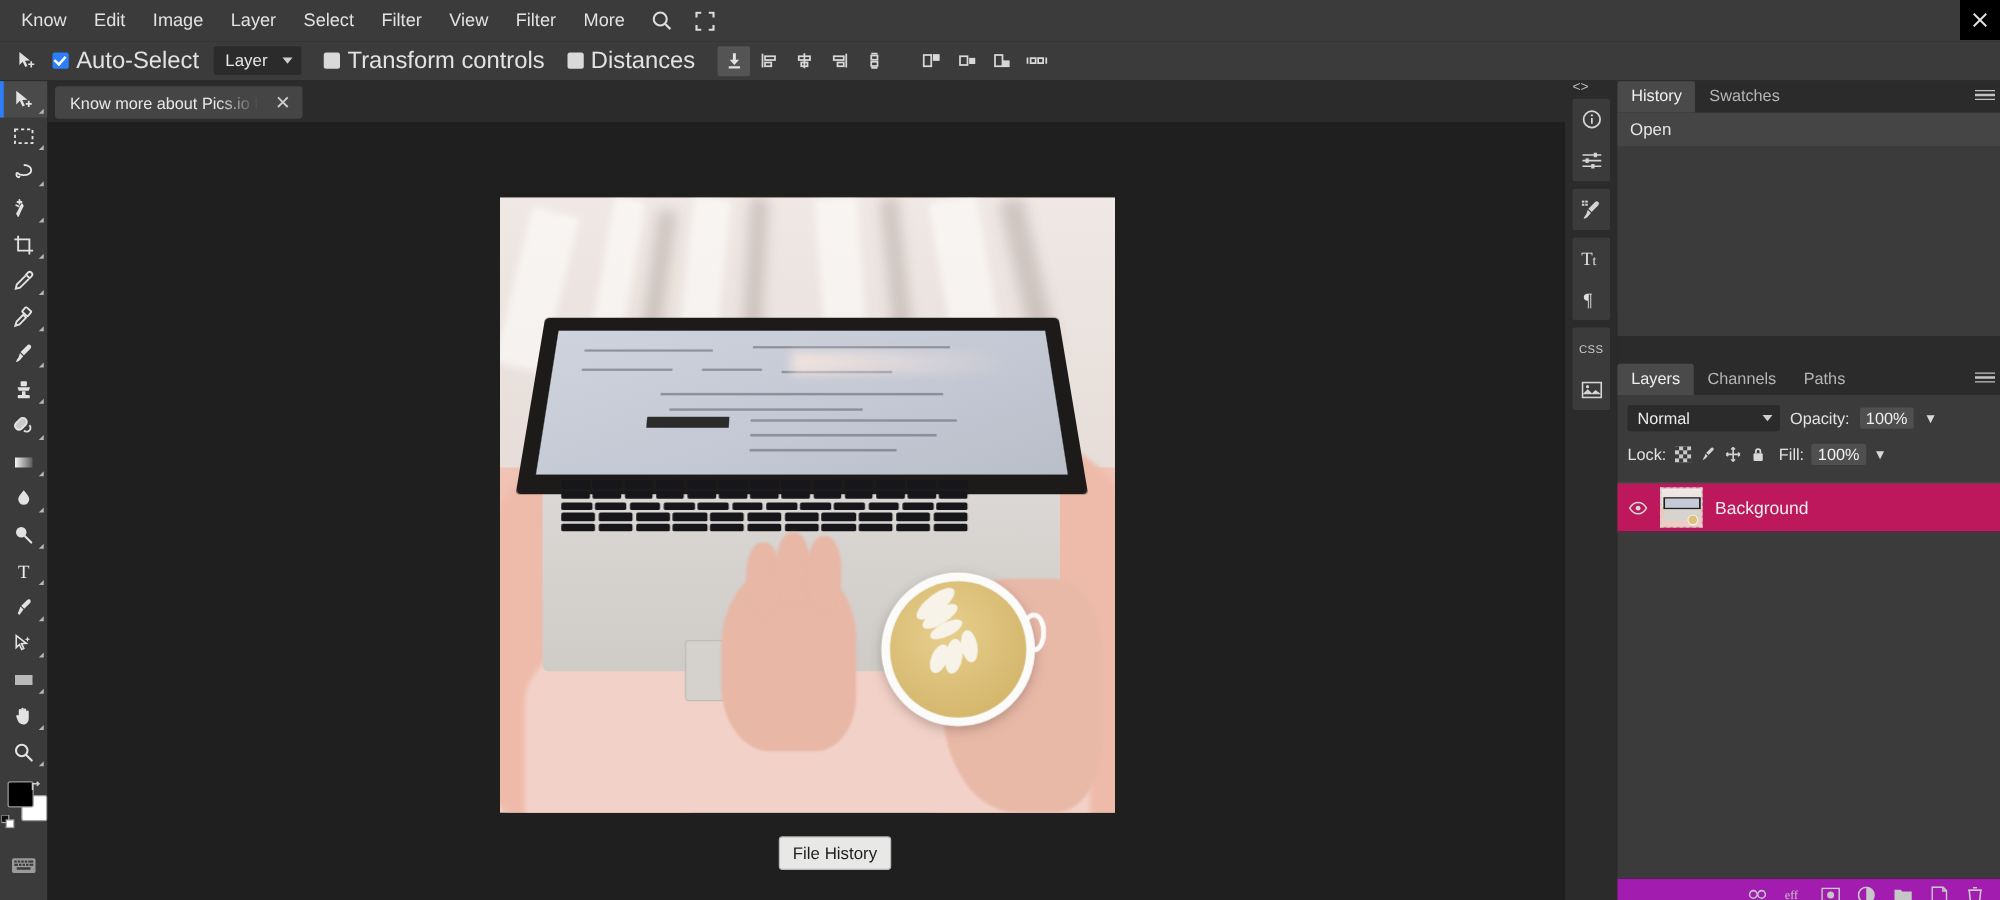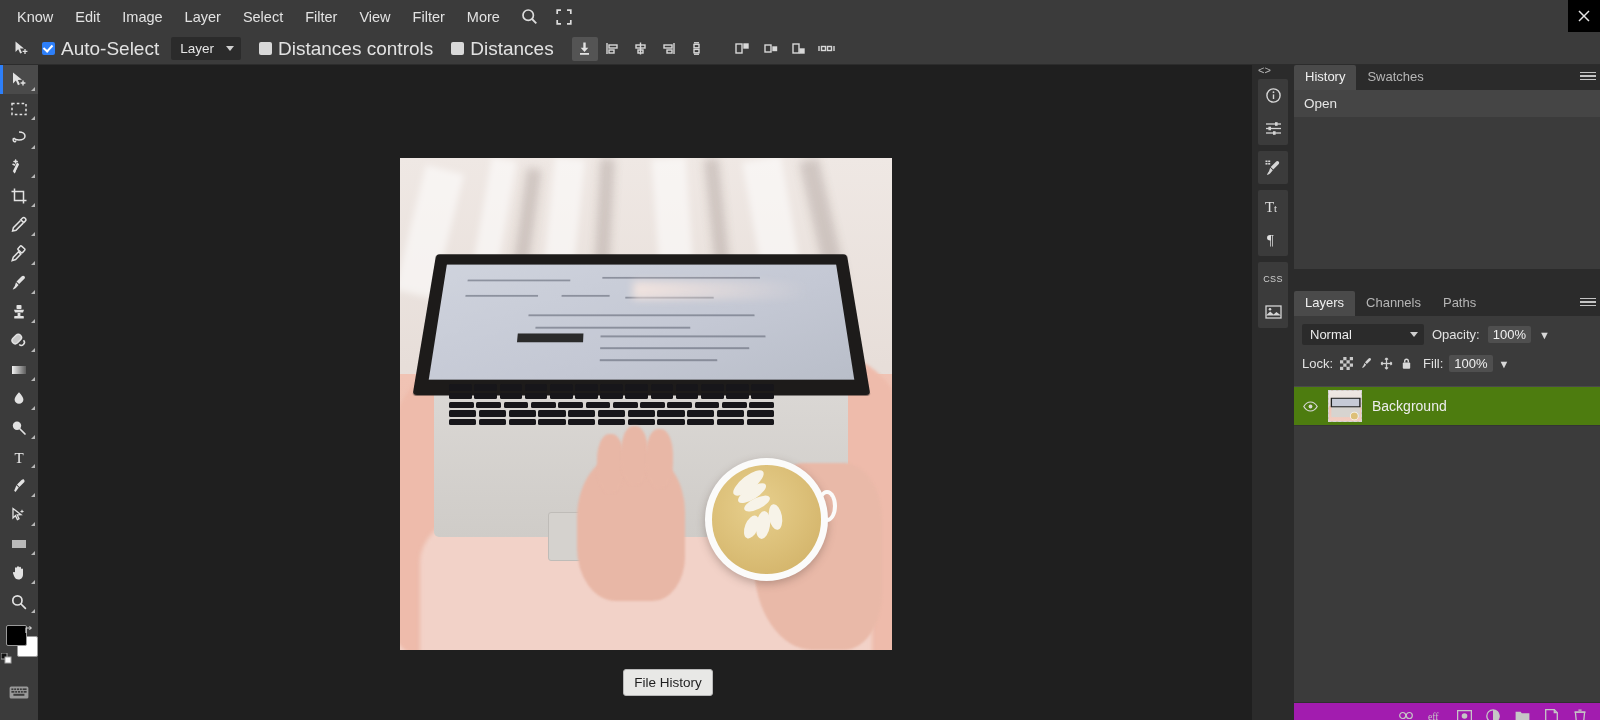--- a/index.html
+++ b/index.html
@@ -189,21 +189,21 @@
   .layers-row { display:flex; align-items:center; height:25px; padding: 0 8px; gap: 8px; font-size:13px; color:#e2e2e2;}
   .blend {
     background:#2b2b2b; border-radius:2px; height:21px; width:122px;
     display:flex; align-items:center; justify-content:space-between; padding:0 6px 0 8px;
     font-size:13px; color:#ececec;
   }
   .numbox { background:#4f4f4f; border-radius:2px; padding:1px 5px; font-size:13px; color:#f0f0f0;}
   .lock-ico { width:14px;height:14px;display:inline-flex;align-items:center;justify-content:center;}
   .layer-item {
     display:flex; align-items:center; gap:10px; height:40px; padding-left:8px;
-    background:#4d7c0f; border-top:1px solid #4a4a4a; border-bottom:1px solid #343434;
+    background:#be185d; border-top:1px solid #4a4a4a; border-bottom:1px solid #343434;
   }
   .eye { width:16px; display:flex; justify-content:center; }
   .thumb {
     width:34px; height:32px; border:1px dashed #d6d6d6; overflow:hidden; position:relative; background:#cfc3bb;
   }
   .thumb .mini { position:absolute; inset:0; transform: scale(.069); transform-origin: top left; width:492px; height:492px; }
   .layer-name { font-size:14px; color:#ededed; }
   .layers-footer {
     position:absolute; left:0; bottom:0; width:306px; height:26px; background:#a21caf;
     display:flex; align-items:center; justify-content:flex-end; gap:13px; padding-right:12px;
@@ -258,21 +258,21 @@
     <div class="chk">
       <span class="box on"></span>
       <span>Auto-Select</span>
     </div>
     <div class="sel">
       <span>Layer</span>
       <span class="caret"></span>
     </div>
     <div class="chk" style="margin-left:18px">
       <span class="box"></span>
-      <span>Distances controls</span>
+      <span>Transform controls</span>
     </div>
     <div class="chk" style="margin-left:18px">
       <span class="box"></span>
       <span>Distances</span>
     </div>
 
     <div class="align-group">
       <div class="align-btn active">
         <svg width="15" height="15" viewBox="0 0 15 15" fill="#e2e2e2">
             <path d="M6.3 1.5h2.4v5.2h2.6L7.5 11 3.7 6.7h2.6z"></path>
@@ -485,20 +485,26 @@
             <rect x="6.2" y="5" width="2" height="1.7"></rect>
             <rect x="9" y="5" width="2" height="1.7"></rect>
             <rect x="11.8" y="5" width="2" height="1.7"></rect>
             <rect x="14.6" y="5" width="3" height="1.7"></rect>
             <rect x="4.4" y="7.8" width="11" height="2"></rect>
           </g>
         </svg>
     </div>
   </div>
 
+  <div class="tabstrip">
+    <div class="doctab">
+      <span class="doctab-title">Know more about Pics.io f</span>
+      <span class="tab-x">✕</span>
+    </div>
+  </div>
 
   <div class="canvas-area">
     <div class="photo">
       <div class="ph-bed"></div>
       <div class="ph-fold" style="left:2%;top:2%;width:8%;height:26%;transform:rotate(14deg)"></div>
       <div class="ph-fold" style="left:16%;top:0%;width:5%;height:30%;transform:rotate(10deg)"></div>
       <div class="ph-fold" style="left:30%;top:0%;width:6%;height:28%;transform:rotate(6deg)"></div>
       <div class="ph-shadow" style="left:24%;top:2%;width:3%;height:26%;transform:rotate(8deg)"></div>
       <div class="ph-shadow" style="left:40%;top:0%;width:3%;height:24%;transform:rotate(3deg)"></div>
       <div class="ph-fold" style="left:52%;top:0%;width:7%;height:26%;transform:rotate(-4deg)"></div>

